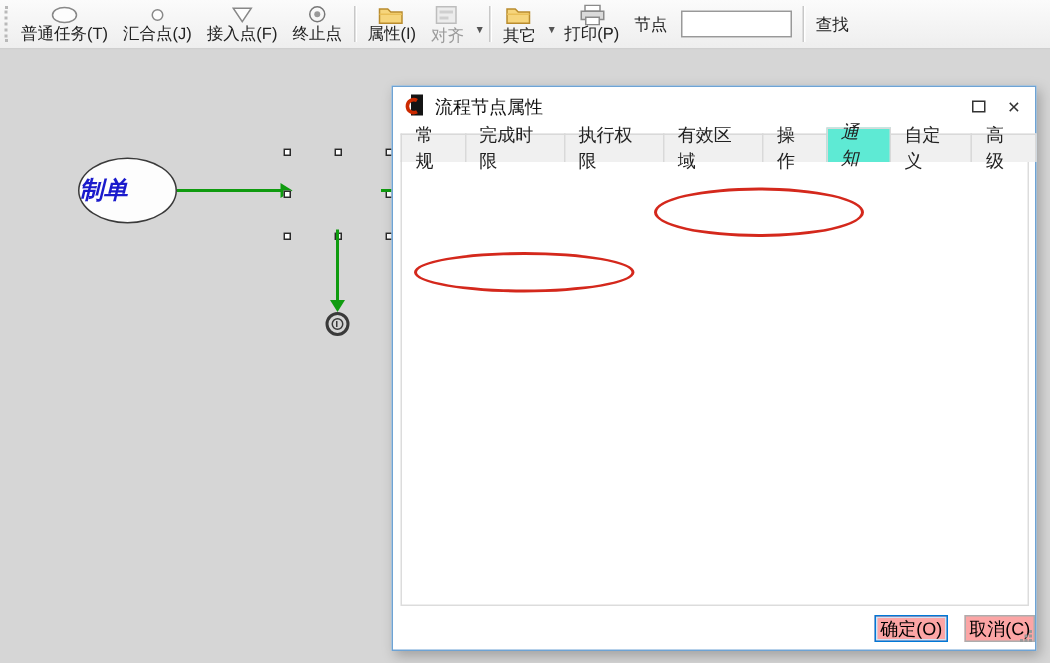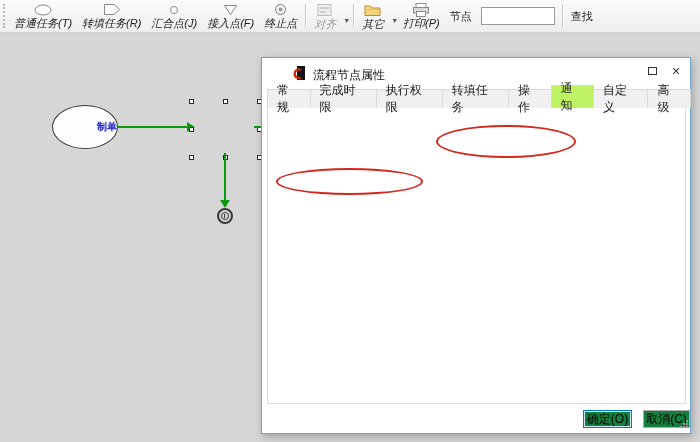--- a/index.html
+++ b/index.html
@@ -6,82 +6,82 @@
   html,body { width:700px; height:442px; overflow:hidden; }
   body { font-family:"Liberation Sans","DejaVu Sans",sans-serif; font-size:12px; color:#222; background:#d6d6d6; position:relative; }
 
   
   .toolbar { position:absolute; left:0; top:0; width:700px; height:33px;
     background:linear-gradient(#fbfbfb,#eeeeee); border-bottom:1px solid #cfcfcf;
     display:flex; align-items:stretch; padding:1px 0 1px 2px; }
   .tb-grip { width:5px; margin:3px 1px; border-left:2px dotted #b9b9b9; }
   .tb-sep { width:1px; background:#c8c8c8; margin:3px 3px; box-shadow:1px 0 0 #fff; }
   .tb-btn { display:flex; flex-direction:column; align-items:center; justify-content:flex-start;
-    padding:1px 5px 0 5px; font-size:11px; line-height:13px; white-space:nowrap; cursor:default;font-style:italic; }
+    padding:1px 5px 0 5px; font-size:11px; line-height:13px; white-space:nowrap; cursor:default; }
   .tb-btn .ic { height:15px; display:flex; align-items:center; justify-content:center; }
   .tb-btn.disabled { color:#9a9a9a; }
   .tb-withdrop { display:flex; align-items:center; }
   .drop-arrow { font-size:7px; color:#555; margin-left:2px; align-self:center; padding-top:8px; }
   .tb-label-mid { display:flex; align-items:center; padding:0 5px; font-size:11px; }
   .tb-input { width:74px; height:18px; align-self:center; border:1px solid #999;
     background:#fff; margin:0 4px; font-size:11px; padding:0 3px; }
 
   
   .canvas { position:absolute; left:0; top:33px; width:700px; height:409px; background:#d6d6d6; }
   .flow-node { position:absolute; background:#fdfdfd; border:1px solid #3a3a3a; border-radius:50%;
-    display:flex; align-items:center; justify-content:flex-end; color:#1a1acc; font-weight:bold; font-size:10px; }
+    display:flex; align-items:center; justify-content:flex-start; color:#1a1acc; font-weight:bold; font-size:16px;font-style:italic; }
   .edge-h { position:absolute; height:2px; background:#0f9b0f; }
   .edge-v { position:absolute; width:2px; background:#0f9b0f; }
   .arrow-right { position:absolute; width:0; height:0; border-top:5px solid transparent;
     border-bottom:5px solid transparent; border-left:8px solid #0f9b0f; }
   .arrow-down { position:absolute; width:0; height:0; border-left:5px solid transparent;
     border-right:5px solid transparent; border-top:8px solid #0f9b0f; }
   .sel-frame { position:absolute; left:191px; top:68px; width:69px; height:57px; }
   .handle { position:absolute; width:5px; height:5px; background:#fff; border:1px solid #2a2a2a; }
   .end-node { position:absolute; left:217px; top:175px; width:16px; height:16px;
     border:2px solid #3a3a3a; border-radius:50%; display:flex; align-items:center; justify-content:center; }
   .end-node-inner { width:8px; height:8px; border:1px solid #3a3a3a; border-radius:50%; position:relative; }
   .end-node-inner:after { content:""; position:absolute; left:2px; top:1px; width:1px; height:4px; background:#3a3a3a; }
 
   
   .dialog { position:absolute; left:261px; top:57px; width:430px; height:377px;
     background:#fff; border:1px solid #6ea3d4; box-shadow:2px 3px 8px rgba(0,0,0,.25); }
   .dlg-titlebar { position:absolute; left:0; top:0; right:0; height:26px; background:#fff;
-    display:flex; align-items:flex-end; padding-left:6px;margin-left:23px; }
+    display:flex; align-items:center; padding-left:6px; }
   .dlg-title { margin-left:6px; font-size:12px; color:#111; }
   .dlg-caption-btns { position:absolute; right:2px; top:0; height:26px; display:flex; }
   .cap-btn { width:24px; height:26px; display:flex; align-items:center; justify-content:center; color:#333; }
   .max-glyph { width:9px; height:8px; border:1px solid #333; display:inline-block; }
   .close-glyph { font-size:14px; line-height:1; }
 
   .tabs { position:absolute; left:5px; top:27px; height:23px; display:flex; align-items:flex-end; z-index:2; }
   .tab { height:19px; padding:0 9px; display:flex; align-items:center; background:#f0f0f0;
     border:1px solid #d9d9d9; border-bottom:none; margin-right:-1px; font-size:12px; }
-  .tab.active { height:23px; background:#bef264; z-index:3; position:relative; }
+  .tab.active { height:23px; background:#5eead4; z-index:3; position:relative;font-style:italic; }
 
   .tab-panel { position:absolute; left:5px; top:49px; width:419px; height:297px;
     border:1px solid #dcdcdc; background:#fff; z-index:1; }
 
   .lbl { position:absolute; font-size:12px; color:#111; }
   .listbox { position:absolute; left:15px; top:66px; width:149px; height:262px;
     border:1px solid #828790; background:#fff; padding-top:3px; overflow:hidden; }
   .list-item { height:17px; line-height:17px; padding-left:12px; font-size:12px; white-space:nowrap; }
   .list-item.selected { background:#cbe4f6; }
 
   .groupbox { position:absolute; left:169px; top:66px; width:248px; height:260px;
     border:1px solid #b4b4b4; background:#fff; }
   .chk-row { position:absolute; left:185px; top:76px; display:flex; align-items:center; }
   .chk-box { width:13px; height:13px; border:1px solid #6a6a6a; background:#fff; margin-right:5px;
     display:flex; align-items:center; justify-content:center; }
   .sms-box { position:absolute; left:194px; top:122px; width:170px; height:176px;
     border:1px solid #828790; background:#fff; padding:2px 4px; font-size:12px; line-height:17px;
     word-break:break-all; overflow:hidden; }
   .caret { position:absolute; left:199px; top:165px; width:1px; height:13px; background:#000; }
 
-  .btn { position:absolute; background:#15803d; border:1px solid #adadad; font-size:12px;
+  .btn { position:absolute; background:#fca5a5; border:1px solid #adadad; font-size:12px;
     display:flex; align-items:center; justify-content:center; font-family:inherit; }
   .btn.small-ellipsis { left:371px; top:114px; width:27px; height:16px; }
   .btn.restore { left:201px; top:303px; width:74px; height:18px; }
   .btn.ok { left:321px; top:352px; width:49px; height:18px; border:1px solid #0078d7; box-shadow:inset 0 0 0 1px #cfe4f7; }
   .btn.cancel { left:381px; top:352px; width:47px; height:18px;text-align:center; }
   .resize-grip { position:absolute; right:1px; bottom:1px; }
 
   .red-ellipse { position:absolute; border:2px solid #d4281c; border-radius:50%; background:transparent; pointer-events:none; z-index:5; }
   .re-list { left:276px; top:168px; width:147px; height:27px; }
   .re-chk { left:436px; top:125px; width:140px; height:33px; }
@@ -95,28 +95,20 @@
   <div class="tb-btn">
     <span class="ic">
       <svg width="20" height="14" viewBox="0 0 20 14">
           <ellipse cx="10" cy="7" rx="8" ry="5" fill="#fdfdfd" stroke="#888"></ellipse>
         </svg>
     </span>
     <span>普通任务(T)</span>
   </div>
 
 
-  <div class="tb-btn">
-    <span class="ic">
-      <svg width="18" height="13" viewBox="0 0 18 13">
-          <path d="M1.5,1.5 L11,1.5 L16.5,6.5 L11,11.5 L1.5,11.5 Z" fill="#fdfdfd" stroke="#888"></path>
-        </svg>
-    </span>
-    <span>转填任务(R)</span>
-  </div>
 
   <div class="tb-btn">
     <span class="ic">
       <svg width="12" height="12" viewBox="0 0 12 12">
           <circle cx="6" cy="6" r="3.5" fill="#fdfdfd" stroke="#888"></circle>
         </svg>
     </span>
     <span>汇合点(J)</span>
   </div>
 
@@ -134,20 +126,29 @@
       <svg width="13" height="13" viewBox="0 0 13 13">
           <circle cx="6.5" cy="6.5" r="5" fill="none" stroke="#777"></circle>
           <circle cx="6.5" cy="6.5" r="2" fill="#999"></circle>
         </svg>
     </span>
     <span>终止点</span>
   </div>
 
   <div class="tb-sep"></div>
 
+  <div class="tb-btn">
+    <span class="ic">
+      <svg width="18" height="14" viewBox="0 0 18 14">
+          <path d="M1,4 L1,12.5 L16,12.5 L16,5 L8.5,5 L6.5,3 L1,3 Z" fill="#f6d57c" stroke="#b98c2e"></path>
+          <path d="M1,6.5 L16,6.5" stroke="#e9bf57"></path>
+        </svg>
+    </span>
+    <span>属性(I)</span>
+  </div>
 
 
   <div class="tb-withdrop">
     <div class="tb-btn disabled">
       <span class="ic">
         <svg width="16" height="14" viewBox="0 0 16 14">
             <rect x="1" y="1.5" width="13" height="11" fill="#ececec" stroke="#bdbdbd"></rect>
             <rect x="3" y="4" width="9" height="2" fill="#cfcfcf"></rect>
             <rect x="3" y="8" width="6" height="2" fill="#cfcfcf"></rect>
           </svg>
@@ -246,21 +247,21 @@
     <div class="tab">
         <span>常规</span>
       </div>
     <div class="tab">
         <span>完成时限</span>
       </div>
     <div class="tab">
         <span>执行权限</span>
       </div>
     <div class="tab">
-        <span>转填任务</span>
+        <span>有效区域</span>
       </div>
     <div class="tab">
         <span>操作</span>
       </div>
     <div class="tab active">
         <span>通知</span>
       </div>
     <div class="tab">
         <span>自定义</span>
       </div>

